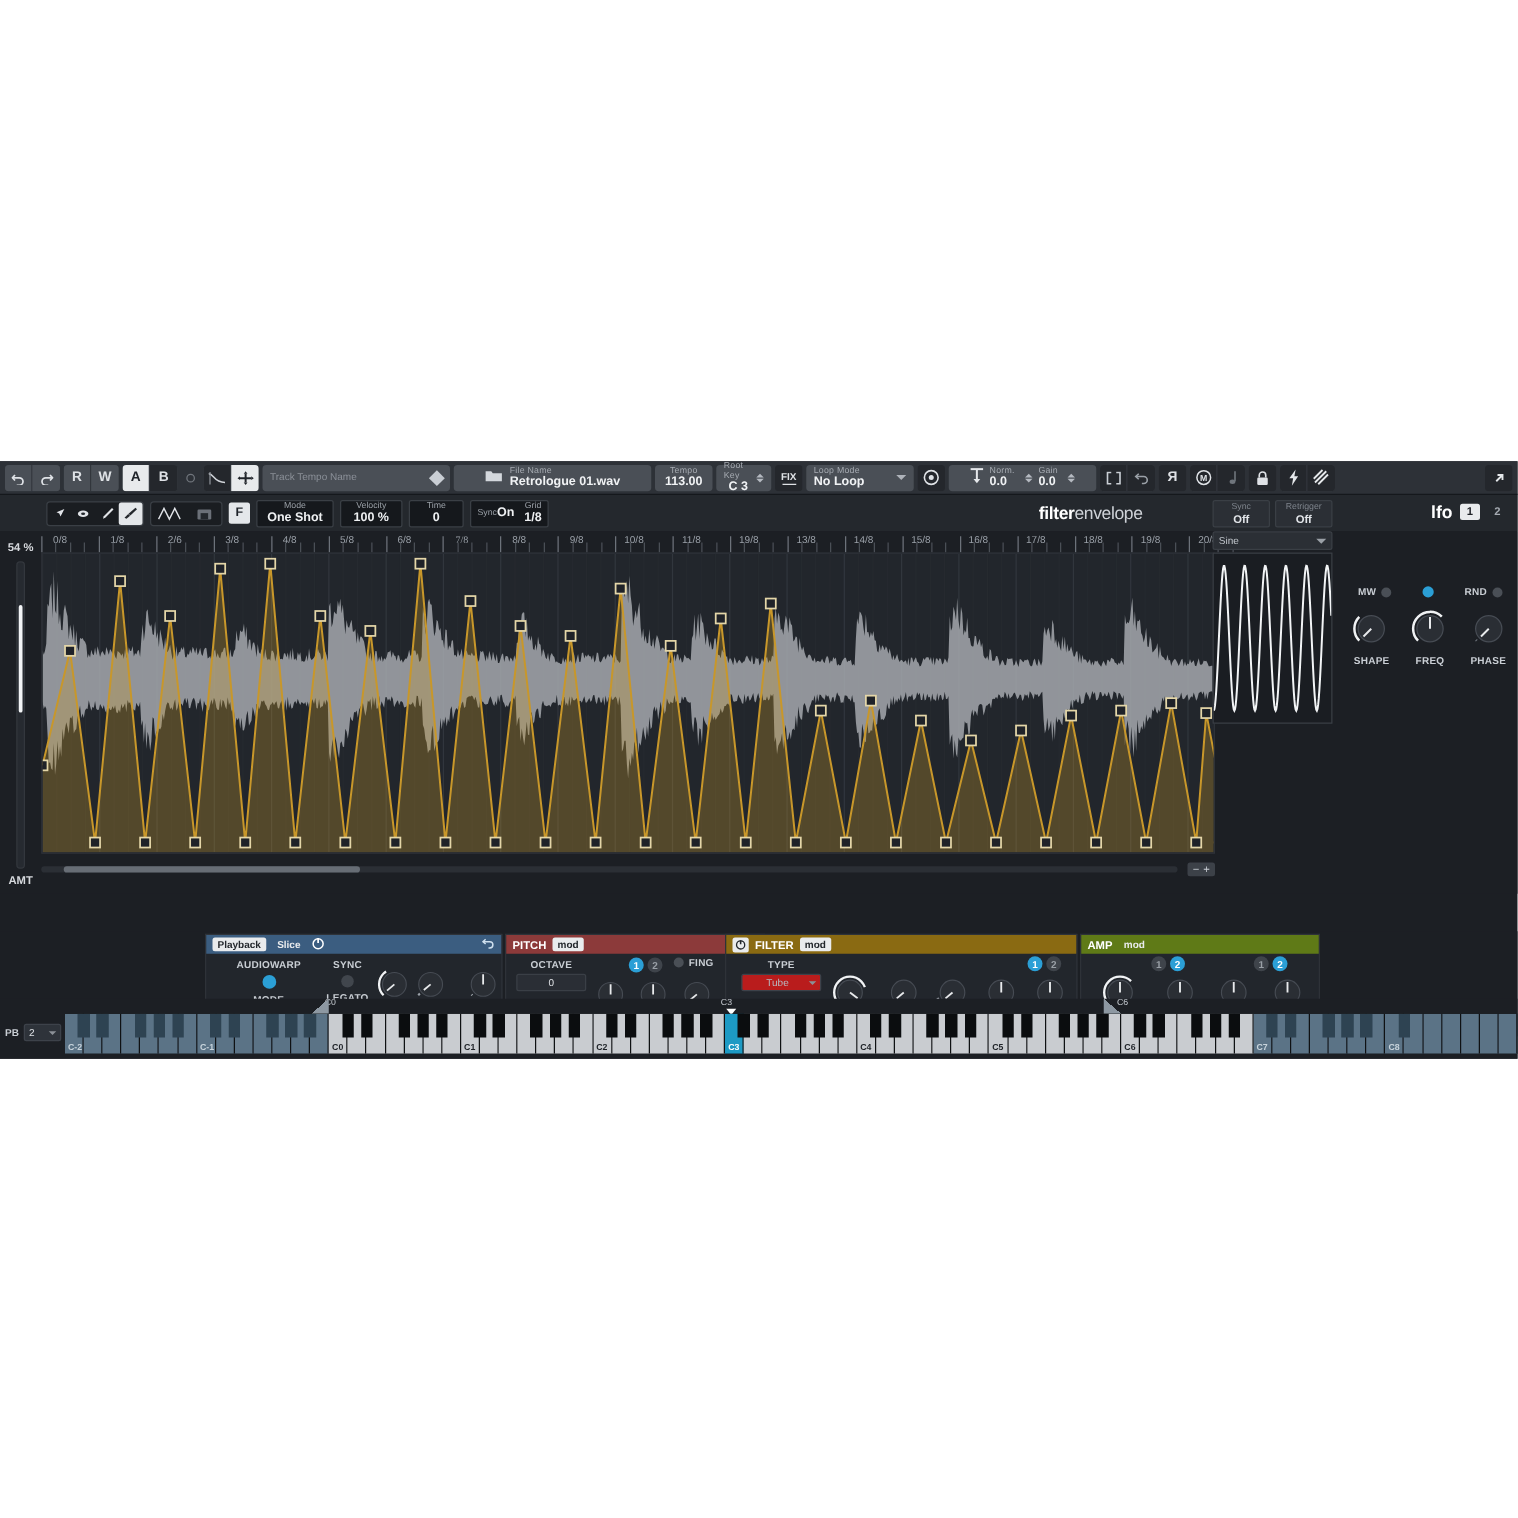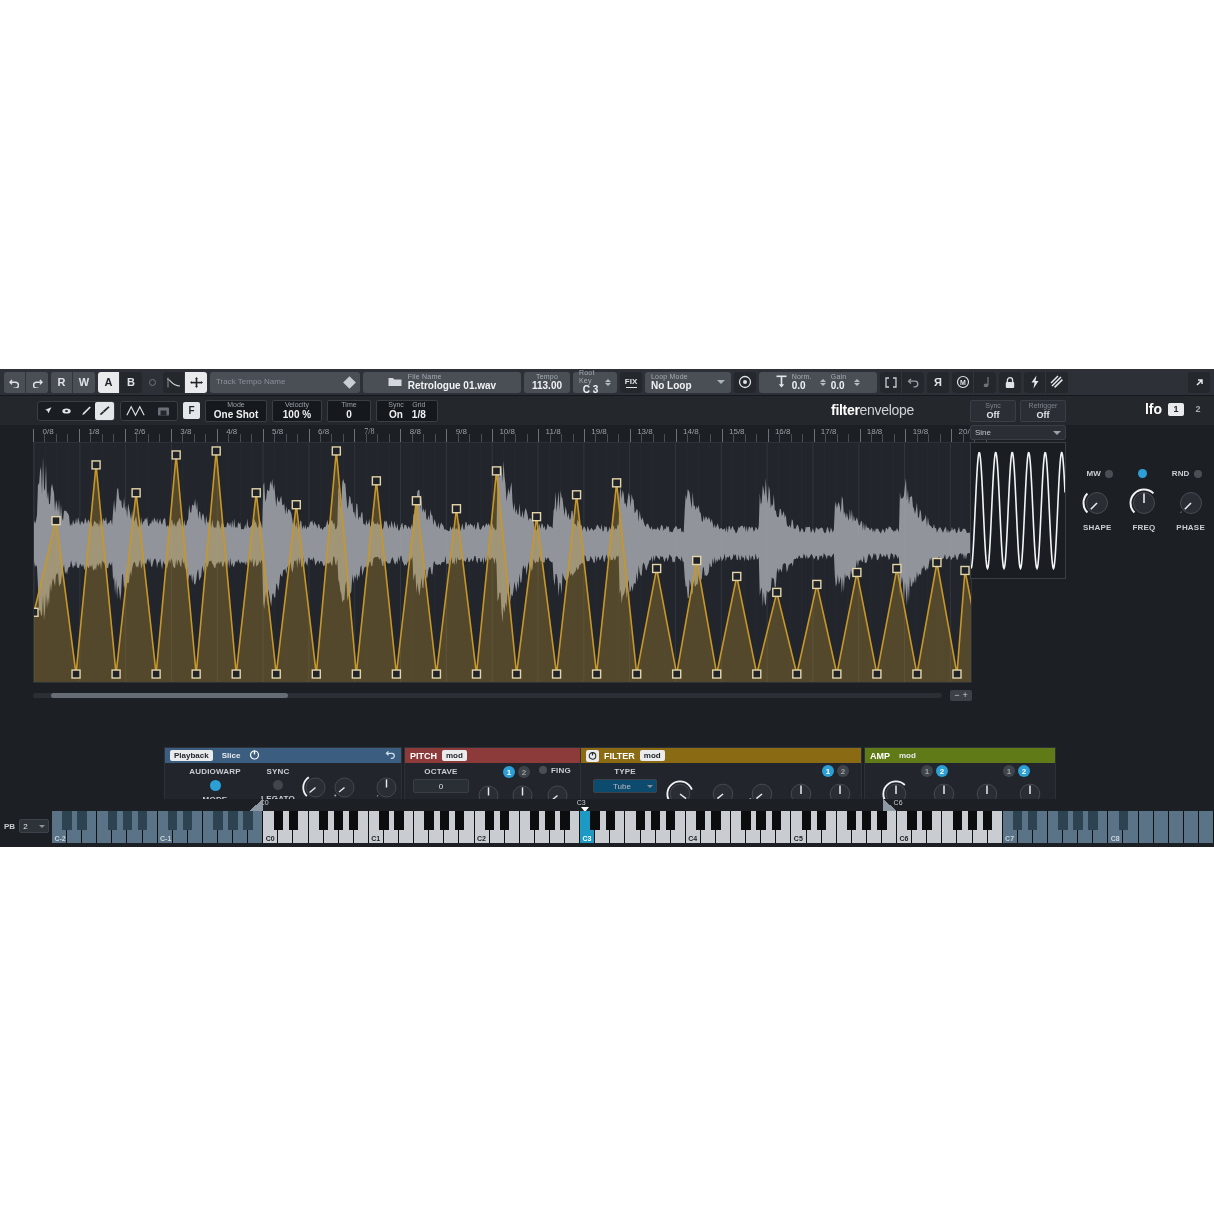--- a/index.html
+++ b/index.html
@@ -195,21 +195,21 @@
     height:15px; display:flex; align-items:center; gap:5px; padding:0 5px;
     font-size:9px; font-weight:bold; color:#fff;
   }
   .mod-body { position:relative; height:63px; }
   .tag {
     background:#e9ebed; color:#23272c; font-size:8px; font-weight:bold;
     padding:1px 4px; border-radius:2px;
   }
   .tag.ghost { background:transparent; color:#e9ebed; }
   .modsel {
-    height:14px; background:#0c4a6e; border:1px solid #3d424a; border-radius:2px;
+    height:14px; background:#b91c1c; border:1px solid #3d424a; border-radius:2px;
     display:flex;align-items:center;justify-content:space-between;padding:0 3px;
     font-size:8px;color:#b6bbc2; min-width:54px;
   }
   .modval {
     height:14px; background:#2a2e35; border:1px solid #3a3f46; border-radius:2px;
     display:flex;align-items:center;justify-content:center;
     font-size:8px;color:#dfe2e6; min-width:50px;
   }
   .smalllab { font-size:8px;font-weight:bold;color:#c9ced4;text-align:center; letter-spacing:.2px;}
   .numpip {
@@ -507,21 +507,21 @@
     </div>
     <div class="minifield" style="min-width:50px;">
       <span class="lab">Velocity</span>
       <span class="val">100 %</span>
     </div>
     <div class="minifield" style="min-width:44px;">
       <span class="lab">Time</span>
       <span class="val">0</span>
     </div>
     <div class="minifield" style="min-width:62px;flex-direction:row;gap:8px;">
-      <span style="display:flex;flex-direction:column;align-items:center;">
+      <span style="display:flex;flex-direction:row;align-items:center;">
         <span class="lab">Sync</span>
         <span class="val">On</span>
       </span>
       <span style="display:flex;flex-direction:column;align-items:center;">
         <span class="lab">Grid</span>
         <span class="val">1/8</span>
       </span>
     </div>
 
     <div class="fenv-title">
@@ -541,20 +541,27 @@
 
     <div style="position:absolute;right:8px;top:5px;display:flex;align-items:center;gap:6px;">
       <span style="font-size:14px;font-weight:bold;color:#fff;">lfo</span>
       <span class="numbox on">1</span>
       <span class="numbox off">2</span>
     </div>
   </div>
 
   <div class="editor">
 
+    <div class="leftcol">
+      <span class="pct">54 %</span>
+      <div class="vslider">
+        <div class="fill" style="top:14%;height:35%;"></div>
+      </div>
+      <span class="amt">AMT</span>
+    </div>
 
     <div class="wavepane">
       <div class="ruler" id="ruler">
           <div class="tk maj" style="left: 0%;"></div>
           <div class="lbl" style="left: 1.6%;">0/8</div>
           <div class="tk" style="left: 1.22249%;"></div>
           <div class="tk" style="left: 2.44499%;"></div>
           <div class="tk" style="left: 3.66748%;"></div>
           <div class="tk maj" style="left: 4.88998%;"></div>
           <div class="lbl" style="left: 6.48998%;">1/8</div>

